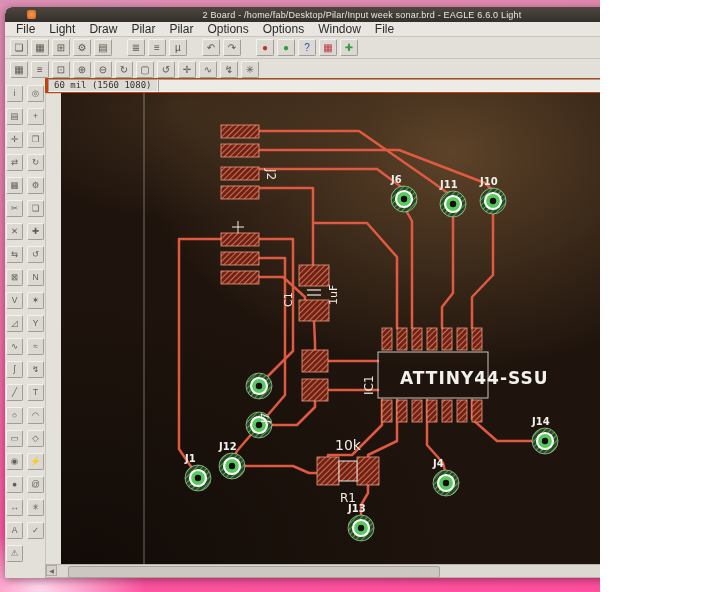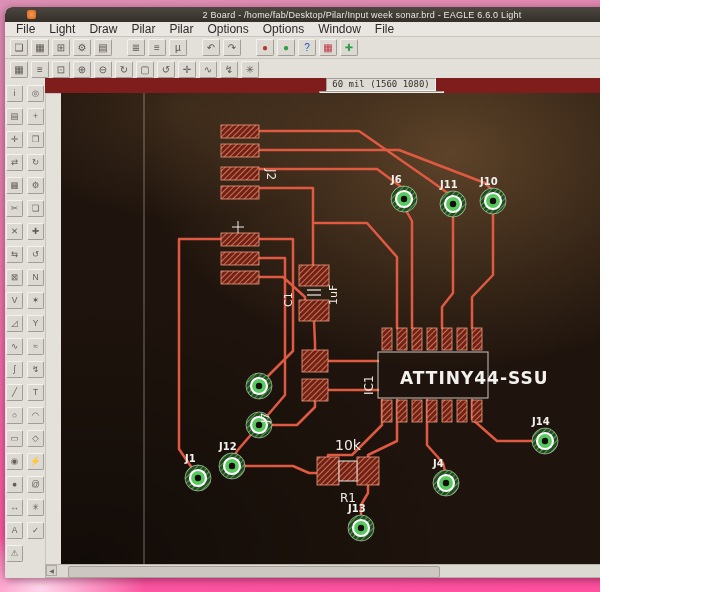--- a/index.html
+++ b/index.html
@@ -27,22 +27,22 @@
   .tb-btn{width:18px;height:17px;background:#dcd8d2;border:1px solid;border-color:#f4f2ee #a19d96 #a19d96 #f4f2ee;
     border-radius:2px;display:flex;align-items:center;justify-content:center;font-size:10px;color:#5c584f;line-height:1;padding:0;}
   .tb-sep{width:9px;}
 
   .workarea{position:absolute;left:0;top:71px;right:0;bottom:0;}
   .left-toolbar{position:absolute;left:0;top:0;width:40px;bottom:0;background:#e3e0da;border-right:1px solid #c7c3bd;
     display:grid;grid-template-columns:17px 17px;gap:6px 4px;justify-content:center;align-content:start;padding-top:7px;}
   .tool-btn{width:17px;height:17px;background:#dcd8d2;border:1px solid;border-color:#f4f2ee #a19d96 #a19d96 #f4f2ee;
     border-radius:2px;display:flex;align-items:center;justify-content:center;font-size:8.5px;color:#625e57;line-height:1;padding:0;}
 
-  .command-bar{position:absolute;left:40px;top:0;right:2px;height:15px;background:#7f1d1d;display:flex;
-    align-items:center;padding:0 3px;border-bottom:1px solid #c7c3bd;flex-direction:column;}
+  .command-bar{position:absolute;left:40px;top:0;right:2px;height:15px;background:#c2410c;display:flex;
+    align-items:center;padding:0 3px;border-bottom:1px solid #c7c3bd;}
   .coord-box{font-family:"DejaVu Sans Mono",monospace;font-size:9px;color:#33312e;background:#dedbd5;
     border:1px solid;border-color:#a19d96 #f4f2ee #f4f2ee #a19d96;padding:0 5px;height:11px;line-height:11px;white-space:nowrap;}
   .command-input{flex:1;height:11px;background:#edebe6;border:1px solid;border-color:#a19d96 #f4f2ee #f4f2ee #a19d96;
     font-size:9px;padding:0 3px;outline:none;}
 
   .canvas{position:absolute;left:56px;top:15px;width:658px;height:471px;overflow:hidden;
     background:
       radial-gradient(430px 300px at 390px 60px, rgba(150,110,66,.52), rgba(0,0,0,0) 72%),
       radial-gradient(260px 160px at 120px 15px, rgba(122,90,55,.30), rgba(0,0,0,0) 70%),
       radial-gradient(520px 380px at 30px 470px, rgba(0,0,0,.42), rgba(0,0,0,0) 72%),

